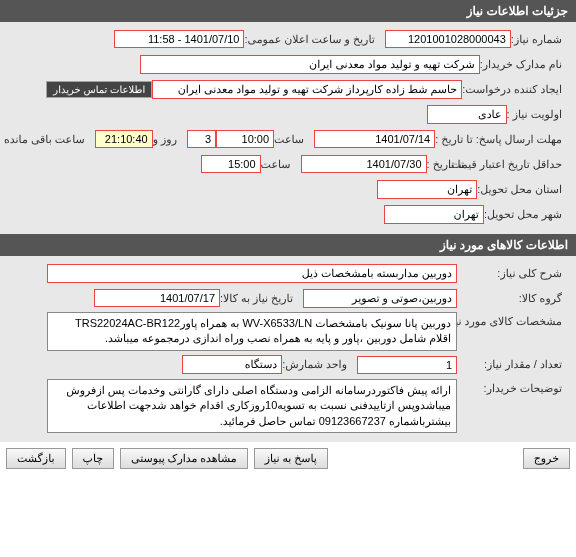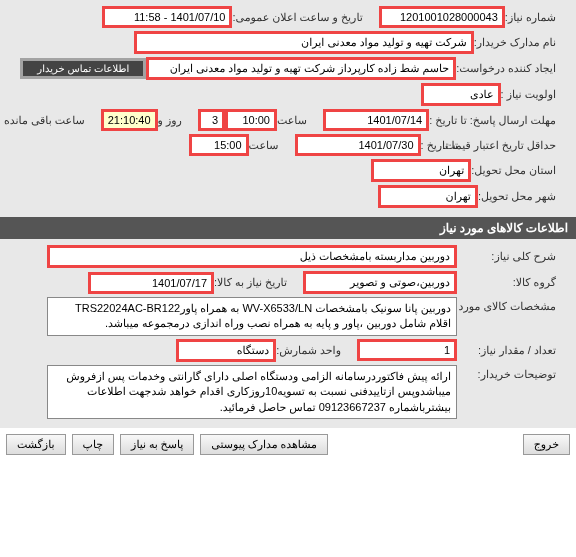--- a/index.html
+++ b/index.html
@@ -1,36 +1,37 @@
 <!DOCTYPE html>
 <html dir="rtl" lang="fa"><head>
 <meta charset="utf-8">
 <style>
 * { box-sizing: border-box; margin: 0; padding: 0; }
 body { font-family: Tahoma, Arial, sans-serif; font-size: 11px; background: #fff; direction: rtl; }
 .container { width: 576px; margin: 0; }
 .section-header { background: #555; color: #fff; padding: 4px 8px; font-weight: bold; font-size: 12px; }
 .section-body { background: #e8e8e8; padding: 6px 4px; }
 .row { display: flex; align-items: center; margin-bottom: 3px; min-height: 22px; flex-wrap: nowrap; }
-.label { color: #333; padding: 0 16px 0 0; white-space: nowrap; font-size: 11px; }
-.field { background: #fff; border: 3px solid #ef4444; padding: 2px 4px; min-height: 18px; display: inline-flex; align-items: center; font-size: 11px; }
+.label { color: #333; padding: 0 10px 0 0; white-space: nowrap; font-size: 11px; }
+.field { background: #fff; border: 1px solid #ef4444; padding: 2px 4px; min-height: 18px; display: inline-flex; align-items: center; font-size: 11px; }
 .field-sm { width: 60px; }
 .field-md { width: 126px; }
 .field-xl { width: 410px; text-align: right; }
-.badge { background: #444; color: #fff; padding: 2px 14px; font-size: 10px; border: 3px solid #a3a3a3; }
+.badge { background: #444; color: #fff; padding: 2px 6px; font-size: 10px; border: 1px solid #a3a3a3; }
 .btn { background: linear-gradient(#f8f8f8,#ddd); border: 1px solid #999; padding: 3px 10px; font-size: 11px; cursor: pointer; font-family: Tahoma; }
 .btn-row { display: flex; gap: 6px; padding: 6px; justify-content: flex-end; flex-direction: row-reverse; }
 .spacer { flex: 1; }
 .textarea-field { background: #fff; border: 1px solid #888; padding: 3px 5px; width: 410px; min-height: 30px; font-size: 11px; line-height: 1.4; }
 </style>
 </head>
 <body>
 
 <div class="container">
 
+  <div class="section-header">جزئیات اطلاعات نیاز</div>
   <div class="section-body">
 
     <div class="row">
       <span class="label">شماره نیاز:</span>
       <span class="field field-md">1201001028000043</span>
       <span class="label">تاریخ و ساعت اعلان عمومی:</span>
       <span class="field field-md" style="width:130px">1401/07/10 - 11:58</span>
     </div>
 
     <div class="row">
@@ -111,19 +112,19 @@
     <div class="row" style="align-items:flex-start">
       <span class="label" style="width:115px;padding-top:3px">توضیحات خریدار:</span>
       <div class="textarea-field" style="min-height:42px">ارائه پیش فاکتوردرسامانه  الزامی ودستگاه اصلی دارای گارانتی وخدمات پس ازفروش میباشدوپس ازتاییدفنی نسبت به تسویه10روزکاری اقدام خواهد شدجهت اطلاعات بیشترباشماره 09123667237 تماس حاصل فرمائید.</div>
     </div>
 
   </div>
 
   <div class="btn-row">
     <button class="btn">بازگشت</button>
     <button class="btn">چاپ</button>
+    <button class="btn">مشاهده مدارک پیوستی</button>
     <button class="btn">پاسخ به نیاز</button>
-    <button class="btn">مشاهده مدارک پیوستی</button>
     <span class="spacer"></span>
     <button class="btn">خروج</button>
   </div>
 
 </div>
 
 </body></html>

